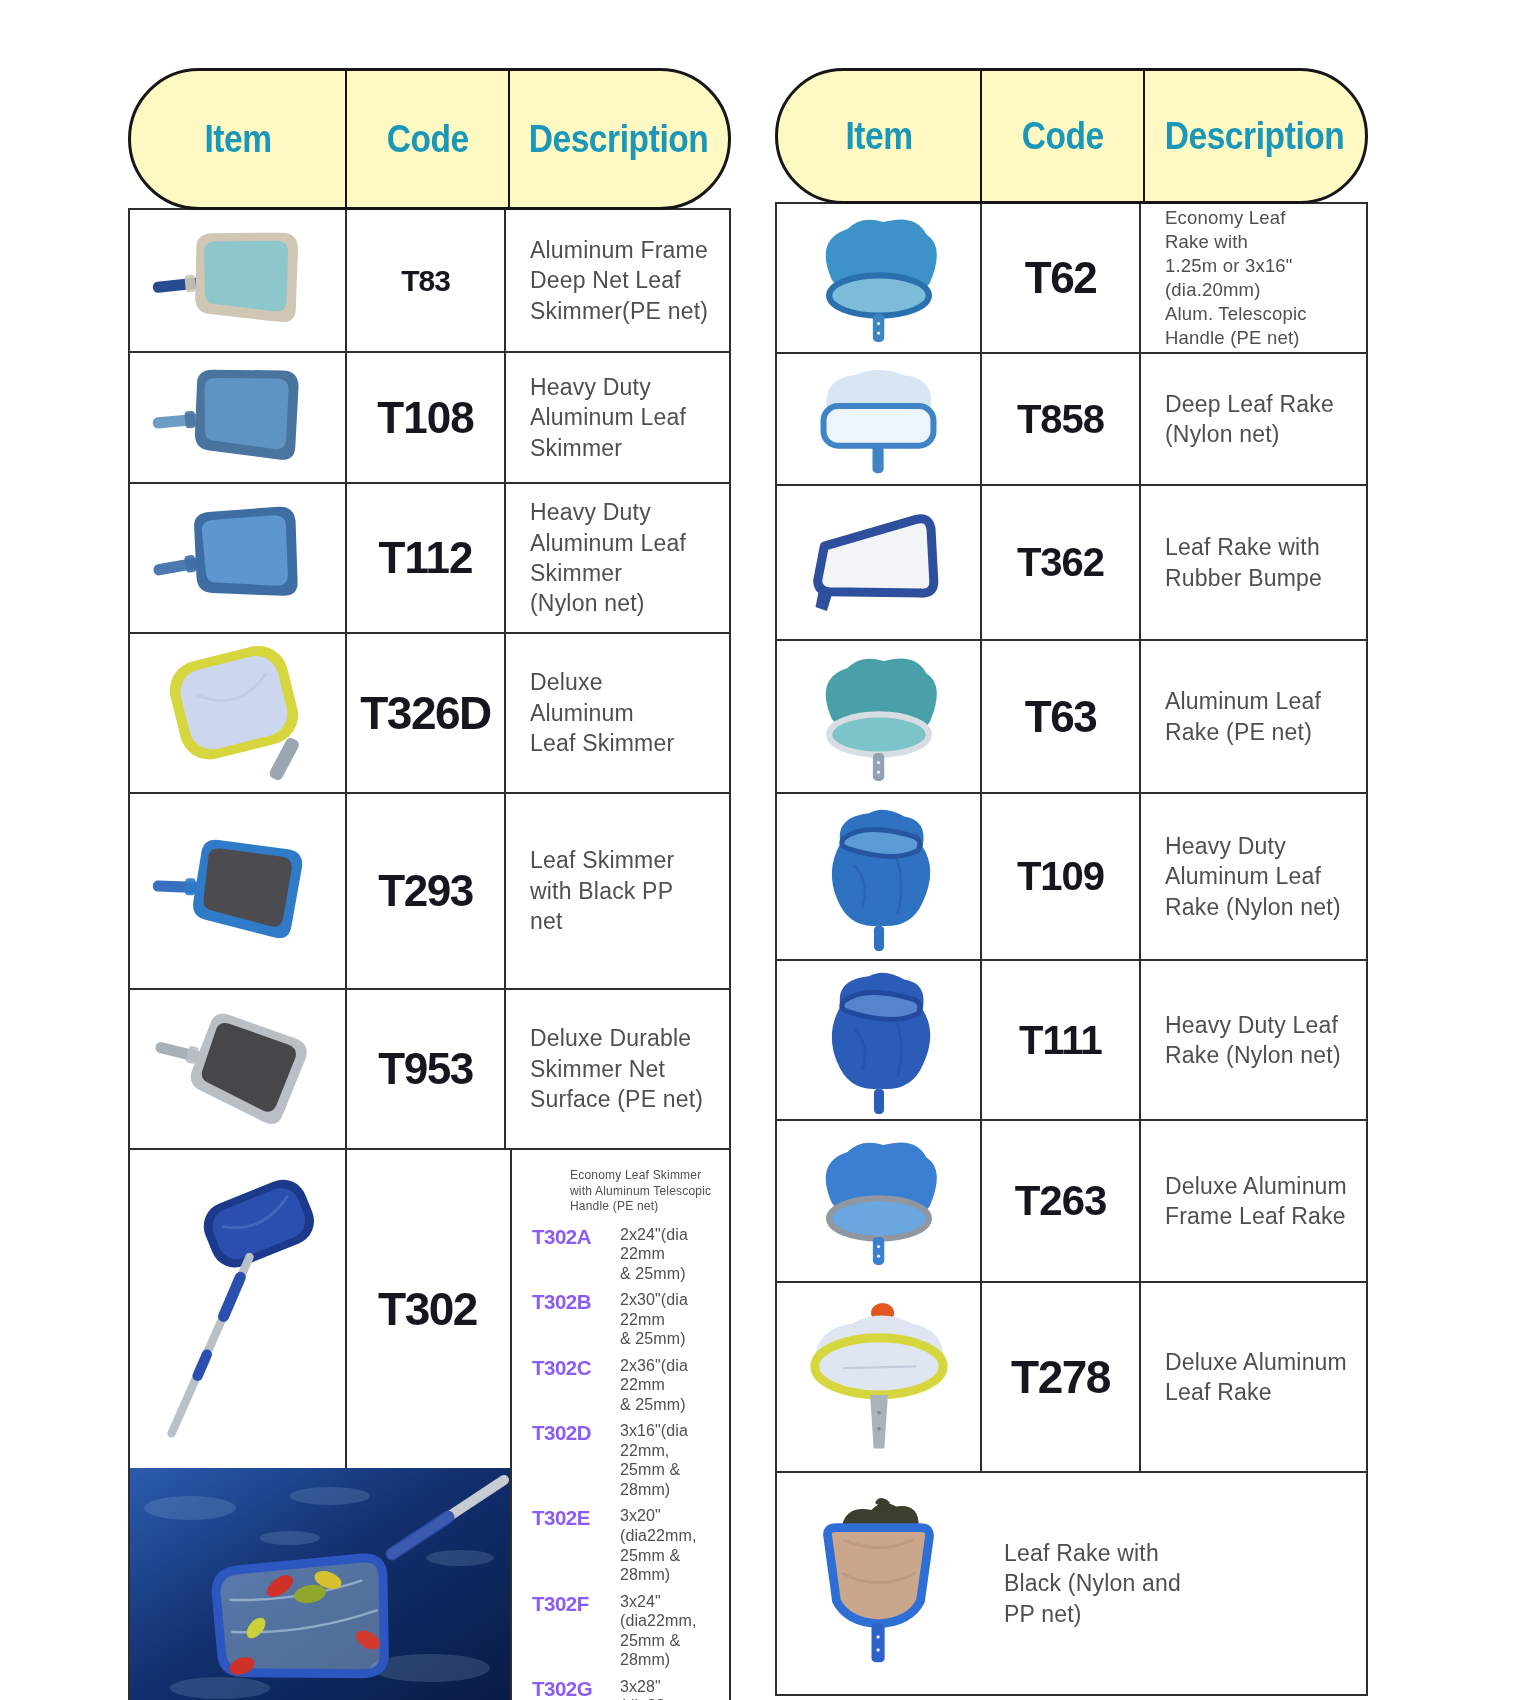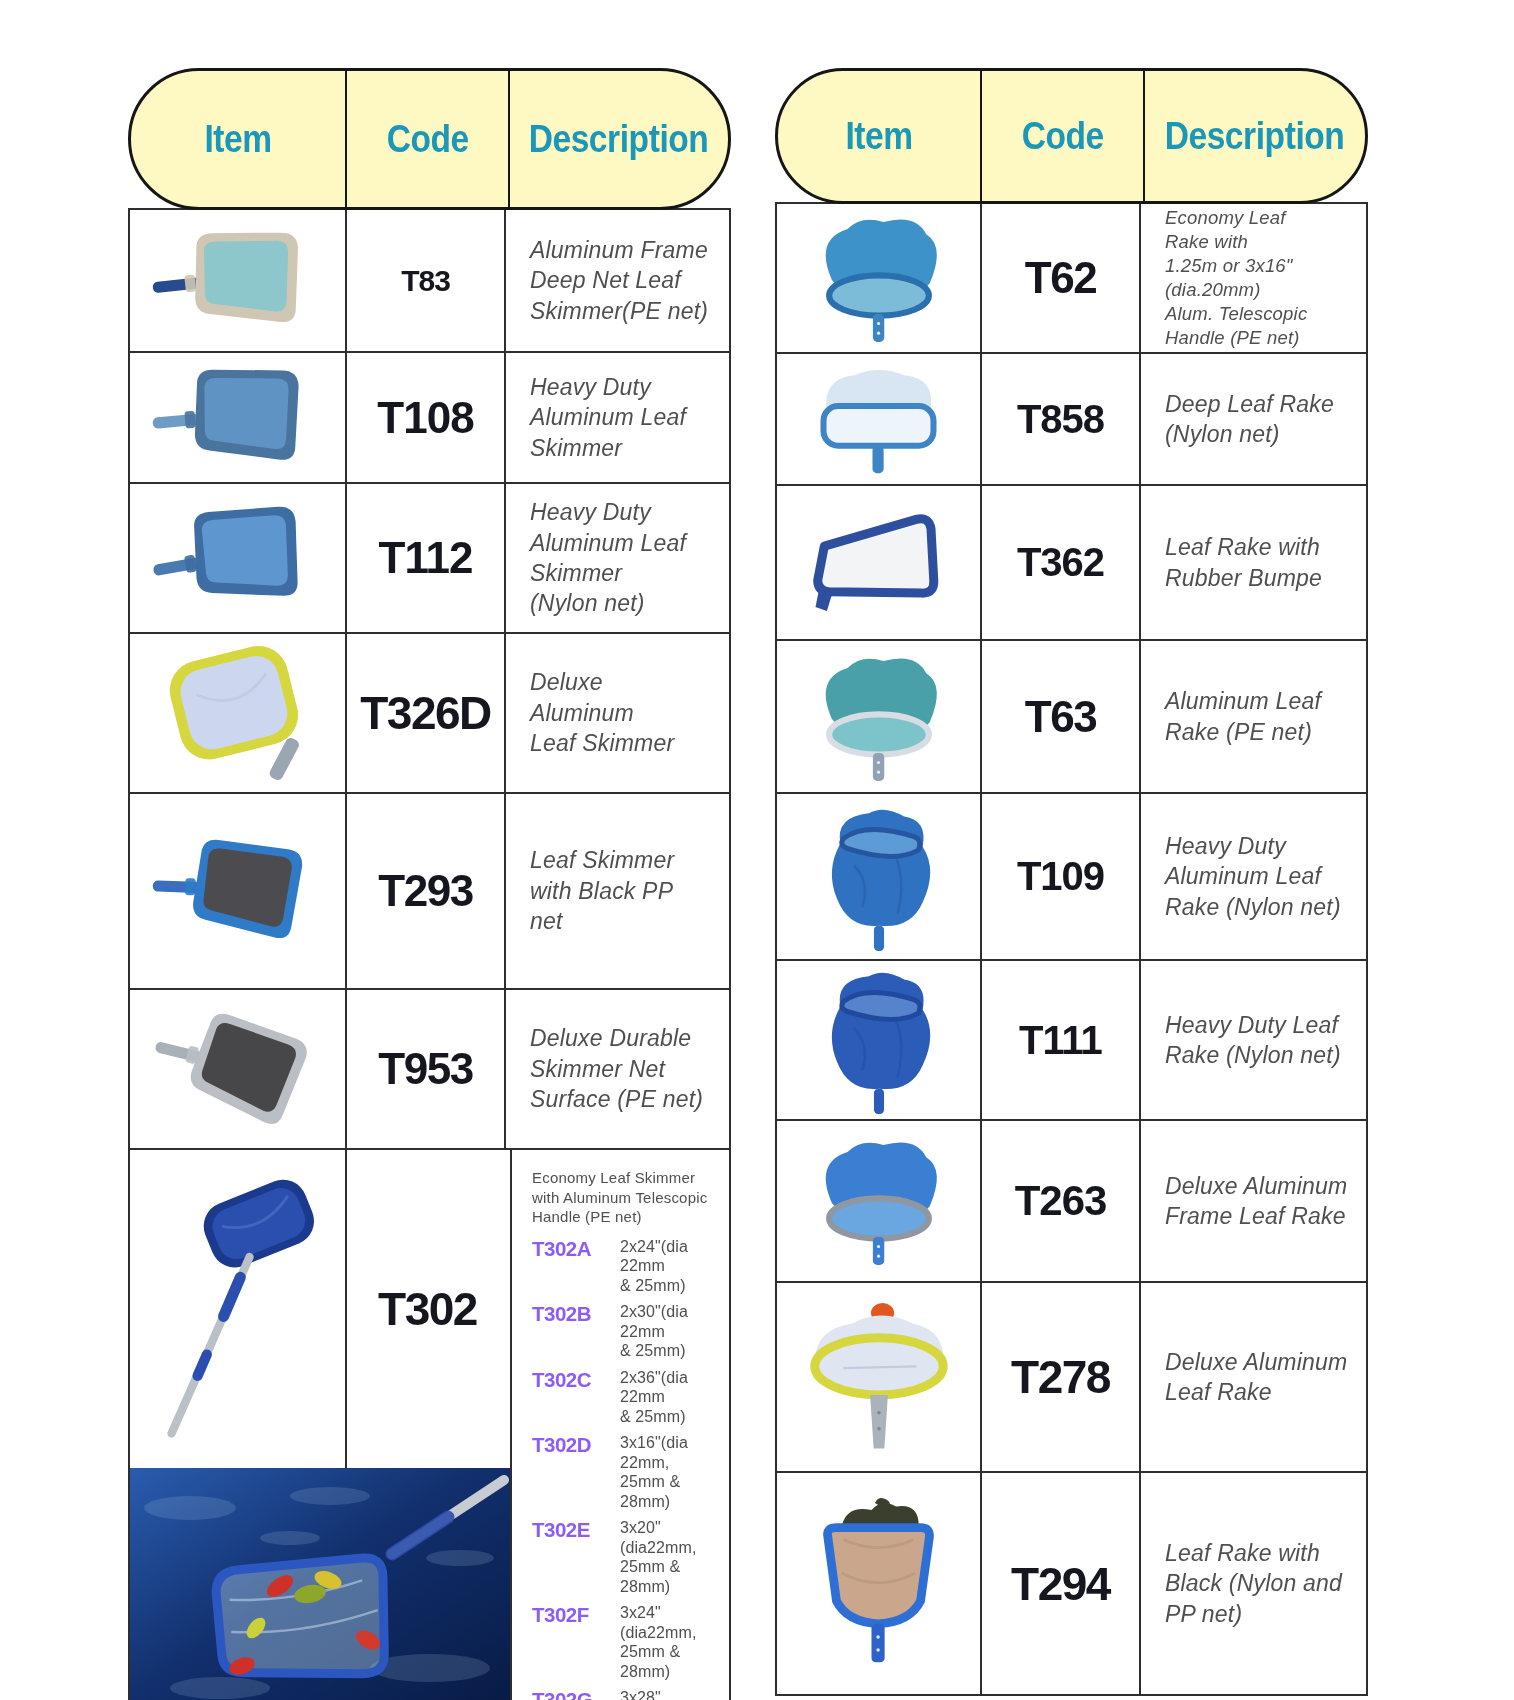--- a/index.html
+++ b/index.html
@@ -16,35 +16,35 @@
   #table-left .hc-item{width:214px;} #table-left .hc-code{width:161px;} #table-left .hc-desc{flex:1;}
   #table-right .hc-item{width:202px;} #table-right .hc-code{width:161px;} #table-right .hc-desc{flex:1;}
   .htext{font-weight:bold;font-size:39px;color:#1a97b9;letter-spacing:-0.5px;transform:scaleX(.86);white-space:nowrap;}
 
   .tbody{box-sizing:border-box;border:2px solid #2e2e2e;margin-top:-2px;position:relative;z-index:1;background:#fff;}
   .row{display:flex;box-sizing:border-box;border-bottom:2px solid #2e2e2e;}
   .row:last-child{border-bottom:none;}
   .c-item{box-sizing:border-box;display:flex;align-items:center;justify-content:center;overflow:hidden;}
   #table-left .c-item{width:215px;} #table-right .c-item{width:203px;}
   .c-code{width:161px;box-sizing:border-box;border-left:2px solid #2e2e2e;border-right:2px solid #2e2e2e;display:flex;align-items:center;justify-content:center;}
-  .c-desc{flex:1;display:flex;align-items:center;box-sizing:border-box;padding:8px 6px 8px 24px;font-style:italic;}
+  .c-desc{flex:1;display:flex;align-items:center;box-sizing:border-box;padding:8px 6px 8px 24px;}
   .code-text{font-weight:bold;color:#16161f;letter-spacing:-1px;white-space:nowrap;}
   .sz30{font-size:30px;} .sz36{font-size:44px;} .sz40{font-size:40px;} .sz42{font-size:42px;} .sz44{font-size:44px;letter-spacing:-1.5px;} .sz46{font-size:46px;letter-spacing:-1.5px;}
   .desc-text{font-size:23px;color:#4f4f4f;line-height:1.32;white-space:pre-line;letter-spacing:.2px;}
   .desc-text.small{font-size:18.5px;line-height:1.3;}
 
   
   .row-t302{position:relative;display:block;height:570px;}
   .t302-item{position:absolute;left:0;top:0;width:215px;height:318px;display:flex;align-items:center;justify-content:center;overflow:hidden;}
   .t302-vline1{position:absolute;left:215px;top:0;width:2px;height:318px;background:#2e2e2e;}
   .t302-code{position:absolute;left:217px;top:0;width:161px;height:318px;display:flex;align-items:center;justify-content:center;}
   .t302-vline2{position:absolute;left:380px;top:0;width:2px;height:100%;background:#2e2e2e;}
   .t302-photo{position:absolute;left:0;top:318px;width:380px;height:250px;overflow:hidden;}
   .t302-desc{position:absolute;left:382px;top:0;right:0;bottom:0;box-sizing:border-box;padding:18px 4px 0 20px;}
-  .t302-intro{font-size:15px;color:#4f4f4f;line-height:1.3;white-space:pre-line;letter-spacing:.2px;margin-bottom:10px;}
+  .t302-intro{font-size:12px;color:#4f4f4f;line-height:1.3;white-space:pre-line;letter-spacing:.2px;margin-bottom:10px;margin-left:38px;}
   .variant{display:flex;margin-bottom:7px;}
   .vcode{font-weight:bold;font-size:20.5px;color:#8b5cf6;width:88px;flex:none;letter-spacing:-.5px;}
   .vspec{font-size:16px;color:#4f4f4f;line-height:1.22;white-space:pre-line;letter-spacing:.1px;}
   .product{display:flex;align-items:center;justify-content:center;}
 </style>
 </head>
 <body>
 
 <div class="cat-table" id="table-left">
   <div class="pill">
@@ -489,23 +489,20 @@
     <path d="M58 36 Q64 12 92 18 Q104 4 120 14 Q146 10 146 36 L144 48 L60 46 Z" fill="#3a3f2e"></path>
     <path d="M96 10 q4 -9 13 -4 q7 4 2 13 Z" fill="#3a3f2e"></path>
     <path d="M42 48 Q40 38 52 38 L148 38 Q160 38 158 50 L148 122 Q136 146 100 148 Q64 146 52 122 Z" fill="#c9a68c" stroke="#2e6fd6" stroke-width="10" stroke-linejoin="round"></path>
     <path d="M60 52 Q100 70 140 52 M58 90 Q100 112 142 90" stroke="#b08f74" stroke-width="3" fill="none" opacity=".5"></path>
     <rect x="92" y="148" width="15" height="44" rx="5" fill="#2e62c8"></rect>
     <circle cx="99.5" cy="163" r="2" fill="#dfe7ee"></circle>
               <circle cx="99.5" cy="178" r="2" fill="#dfe7ee"></circle>
   </svg>
           </div>
         </div>
-      <div class="c-code">
-          <span class="code-text sz46">T294</span>
-        </div>
       <div class="c-desc">
           <div class="desc-text">Leaf Rake with
 Black (Nylon and
 PP net)</div>
         </div>
     </div>
 
   </div>
 </div>
 

